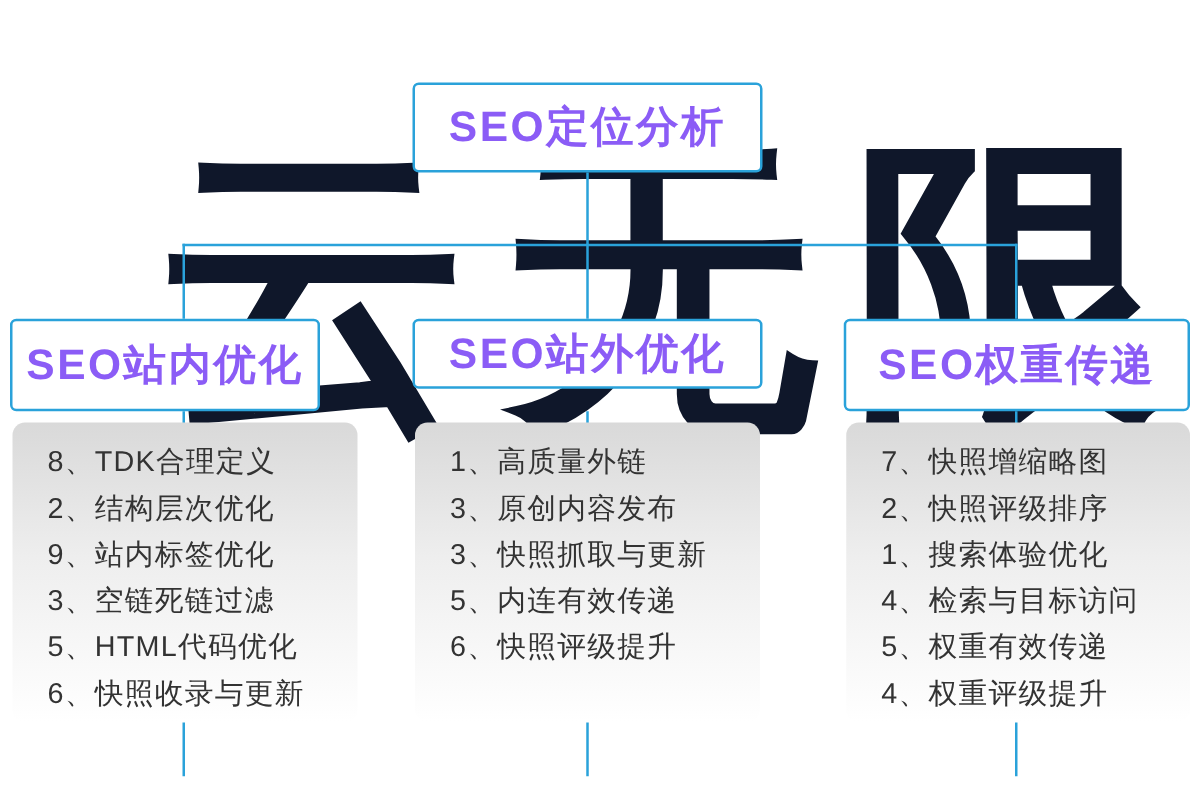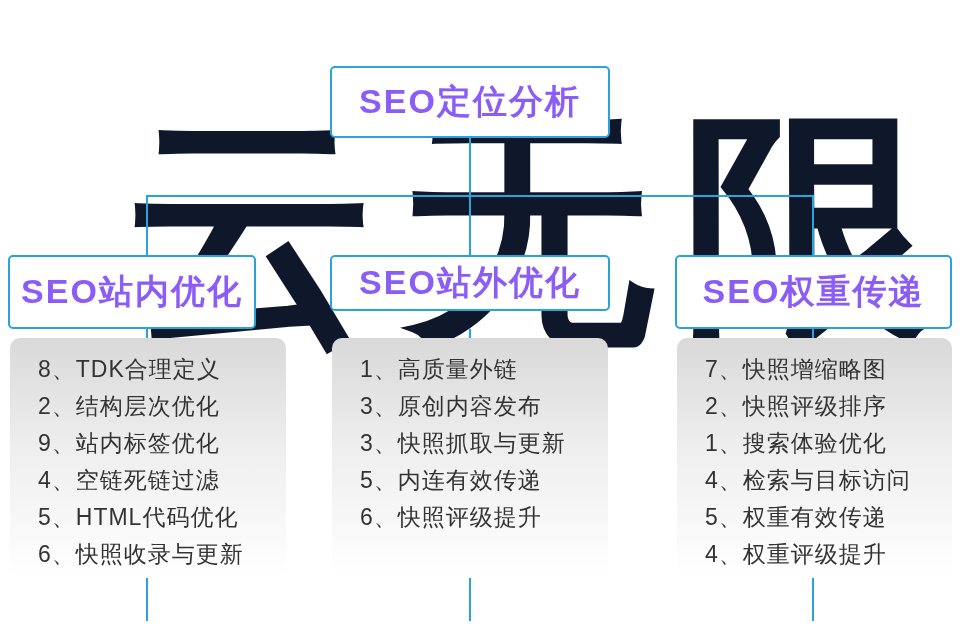--- a/index.html
+++ b/index.html
@@ -91,21 +91,21 @@
     <span class="node-title">SEO定位分析</span>
   </div>
 
   <div class="node-box" style="left:8px; top:255px; width:248px; height:74px">
     <span class="node-title">SEO站内优化</span>
   </div>
   <div class="panel" style="left:10px; top:338px; width:276px; height:240px">
     <div class="list-item">8、TDK合理定义</div>
     <div class="list-item">2、结构层次优化</div>
     <div class="list-item">9、站内标签优化</div>
-    <div class="list-item">4、空链死链过滤</div>
+    <div class="list-item">3、空链死链过滤</div>
     <div class="list-item">5、HTML代码优化</div>
     <div class="list-item">6、快照收录与更新</div>
   </div>
 
   <div class="node-box" style="left:330px; top:255px; width:280px; height:56px">
     <span class="node-title">SEO站外优化</span>
   </div>
   <div class="panel" style="left:332px; top:338px; width:276px; height:240px">
     <div class="list-item">1、高质量外链</div>
     <div class="list-item">3、原创内容发布</div>

